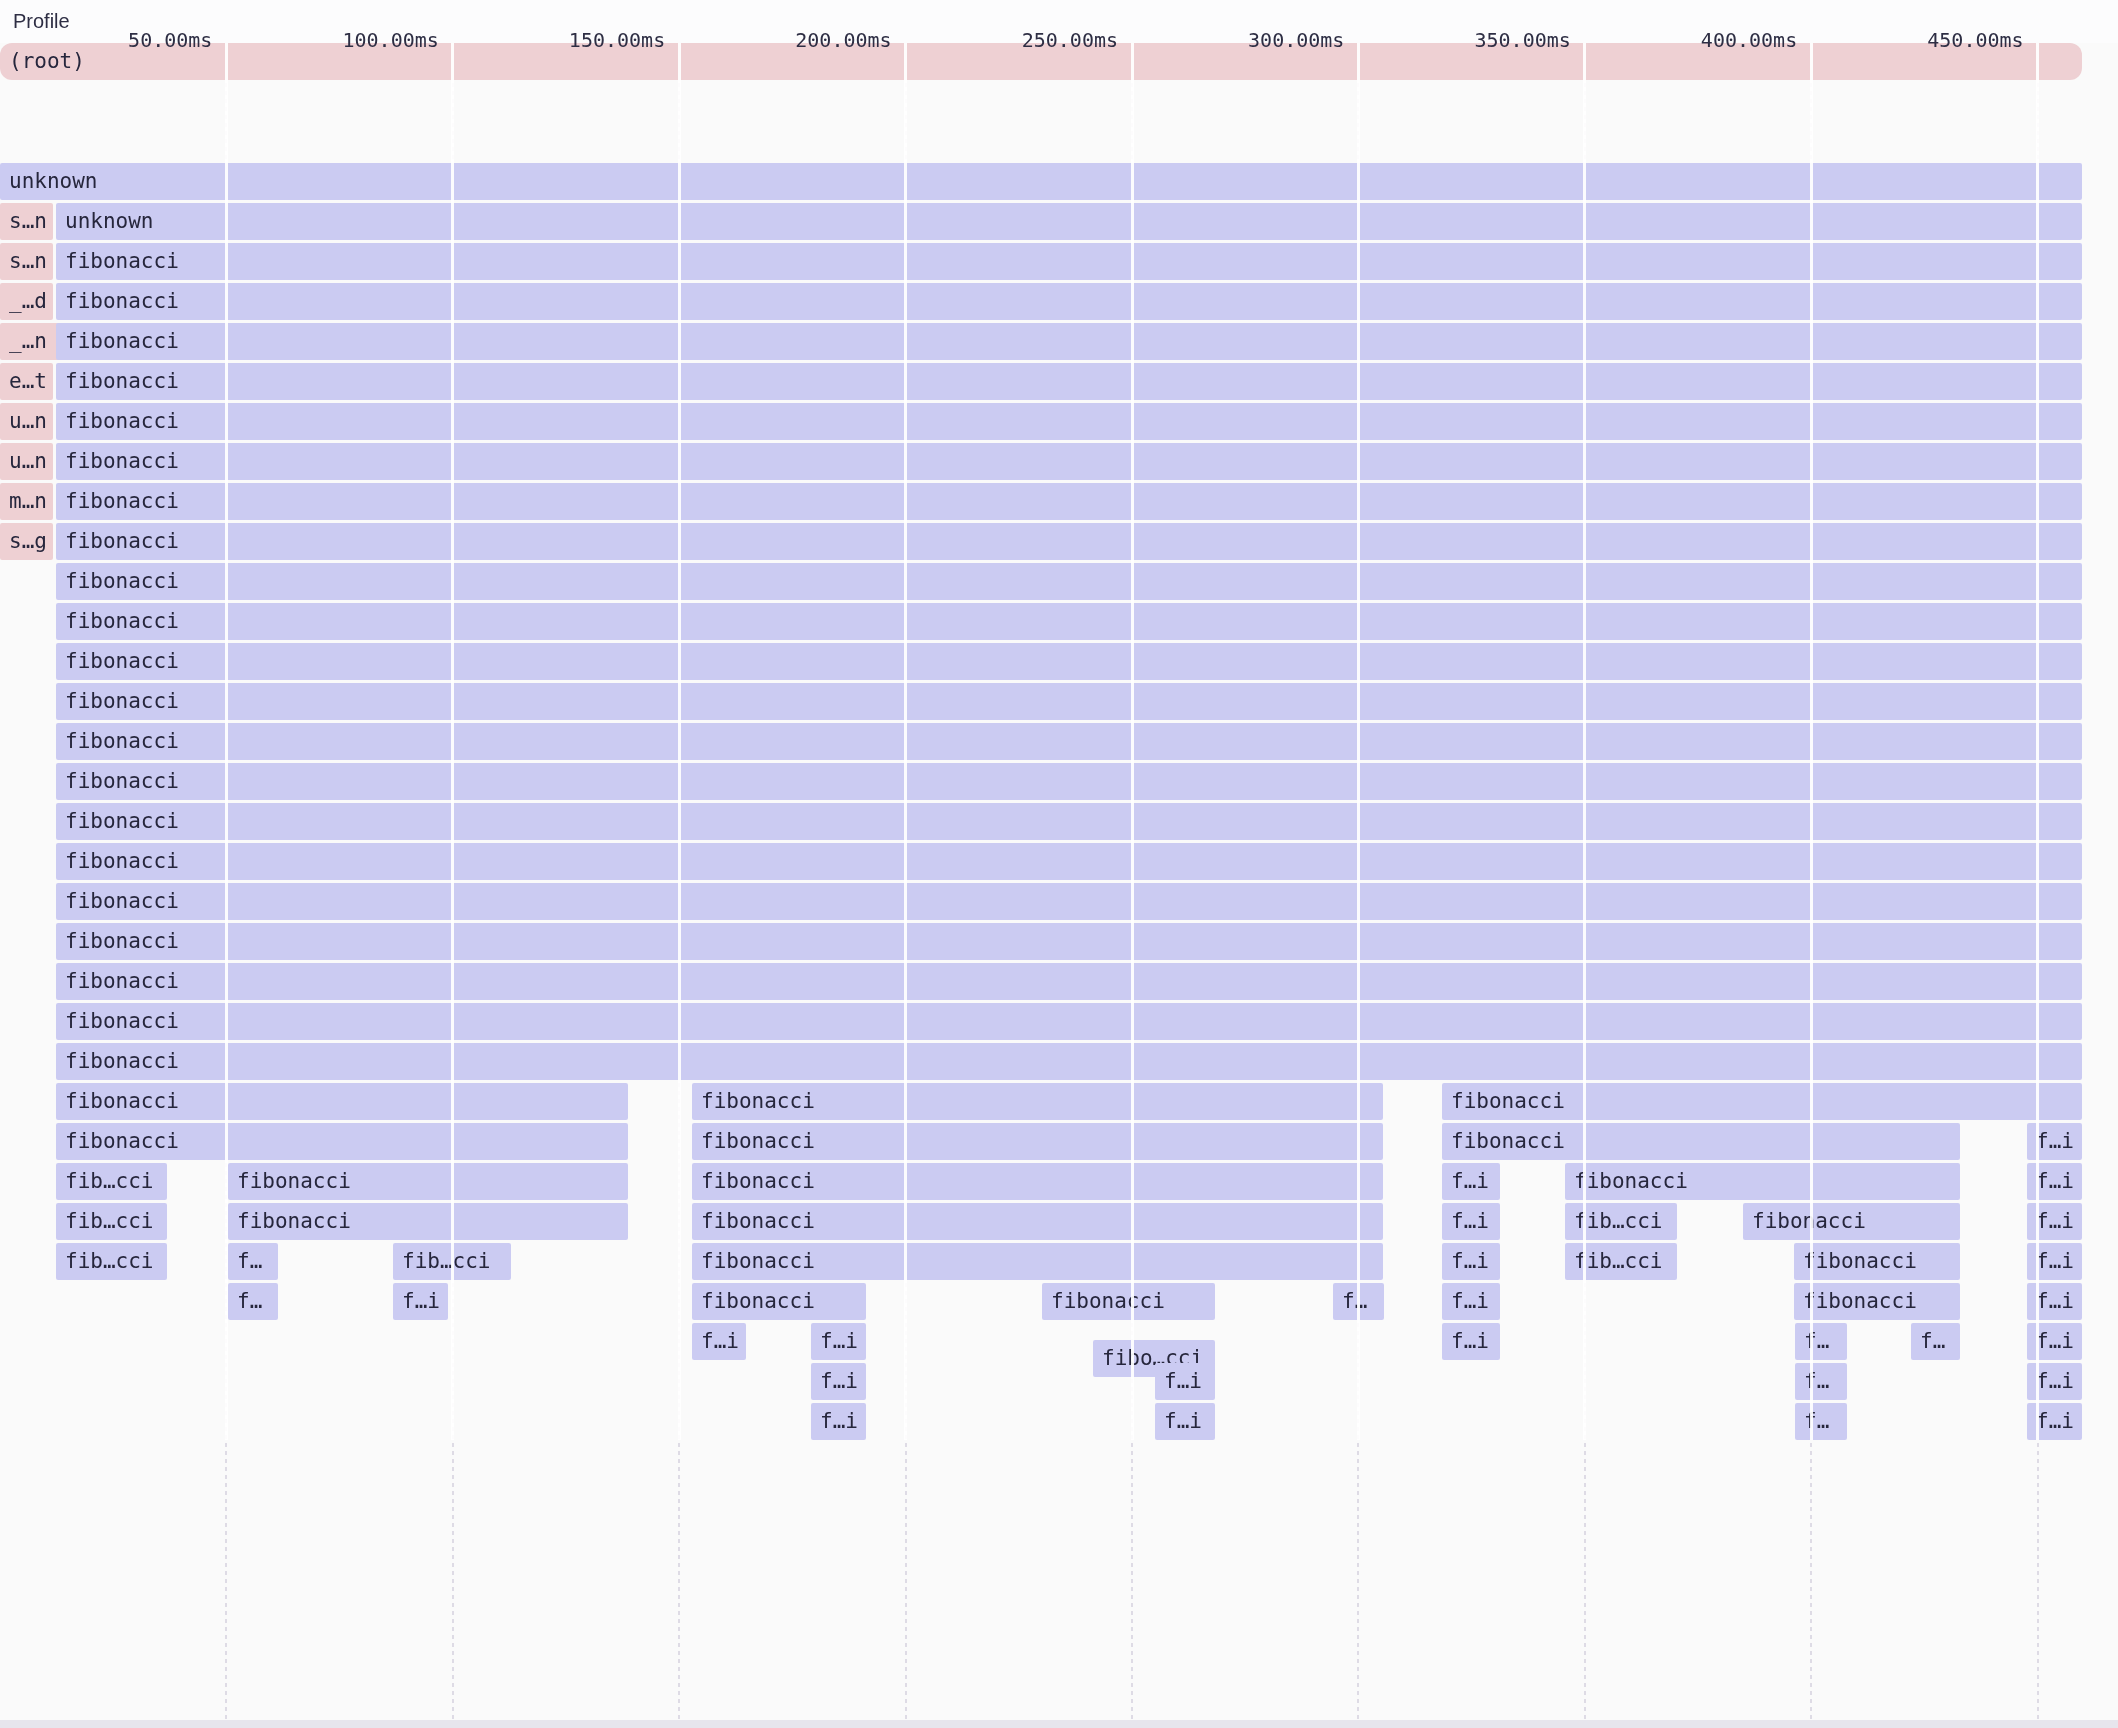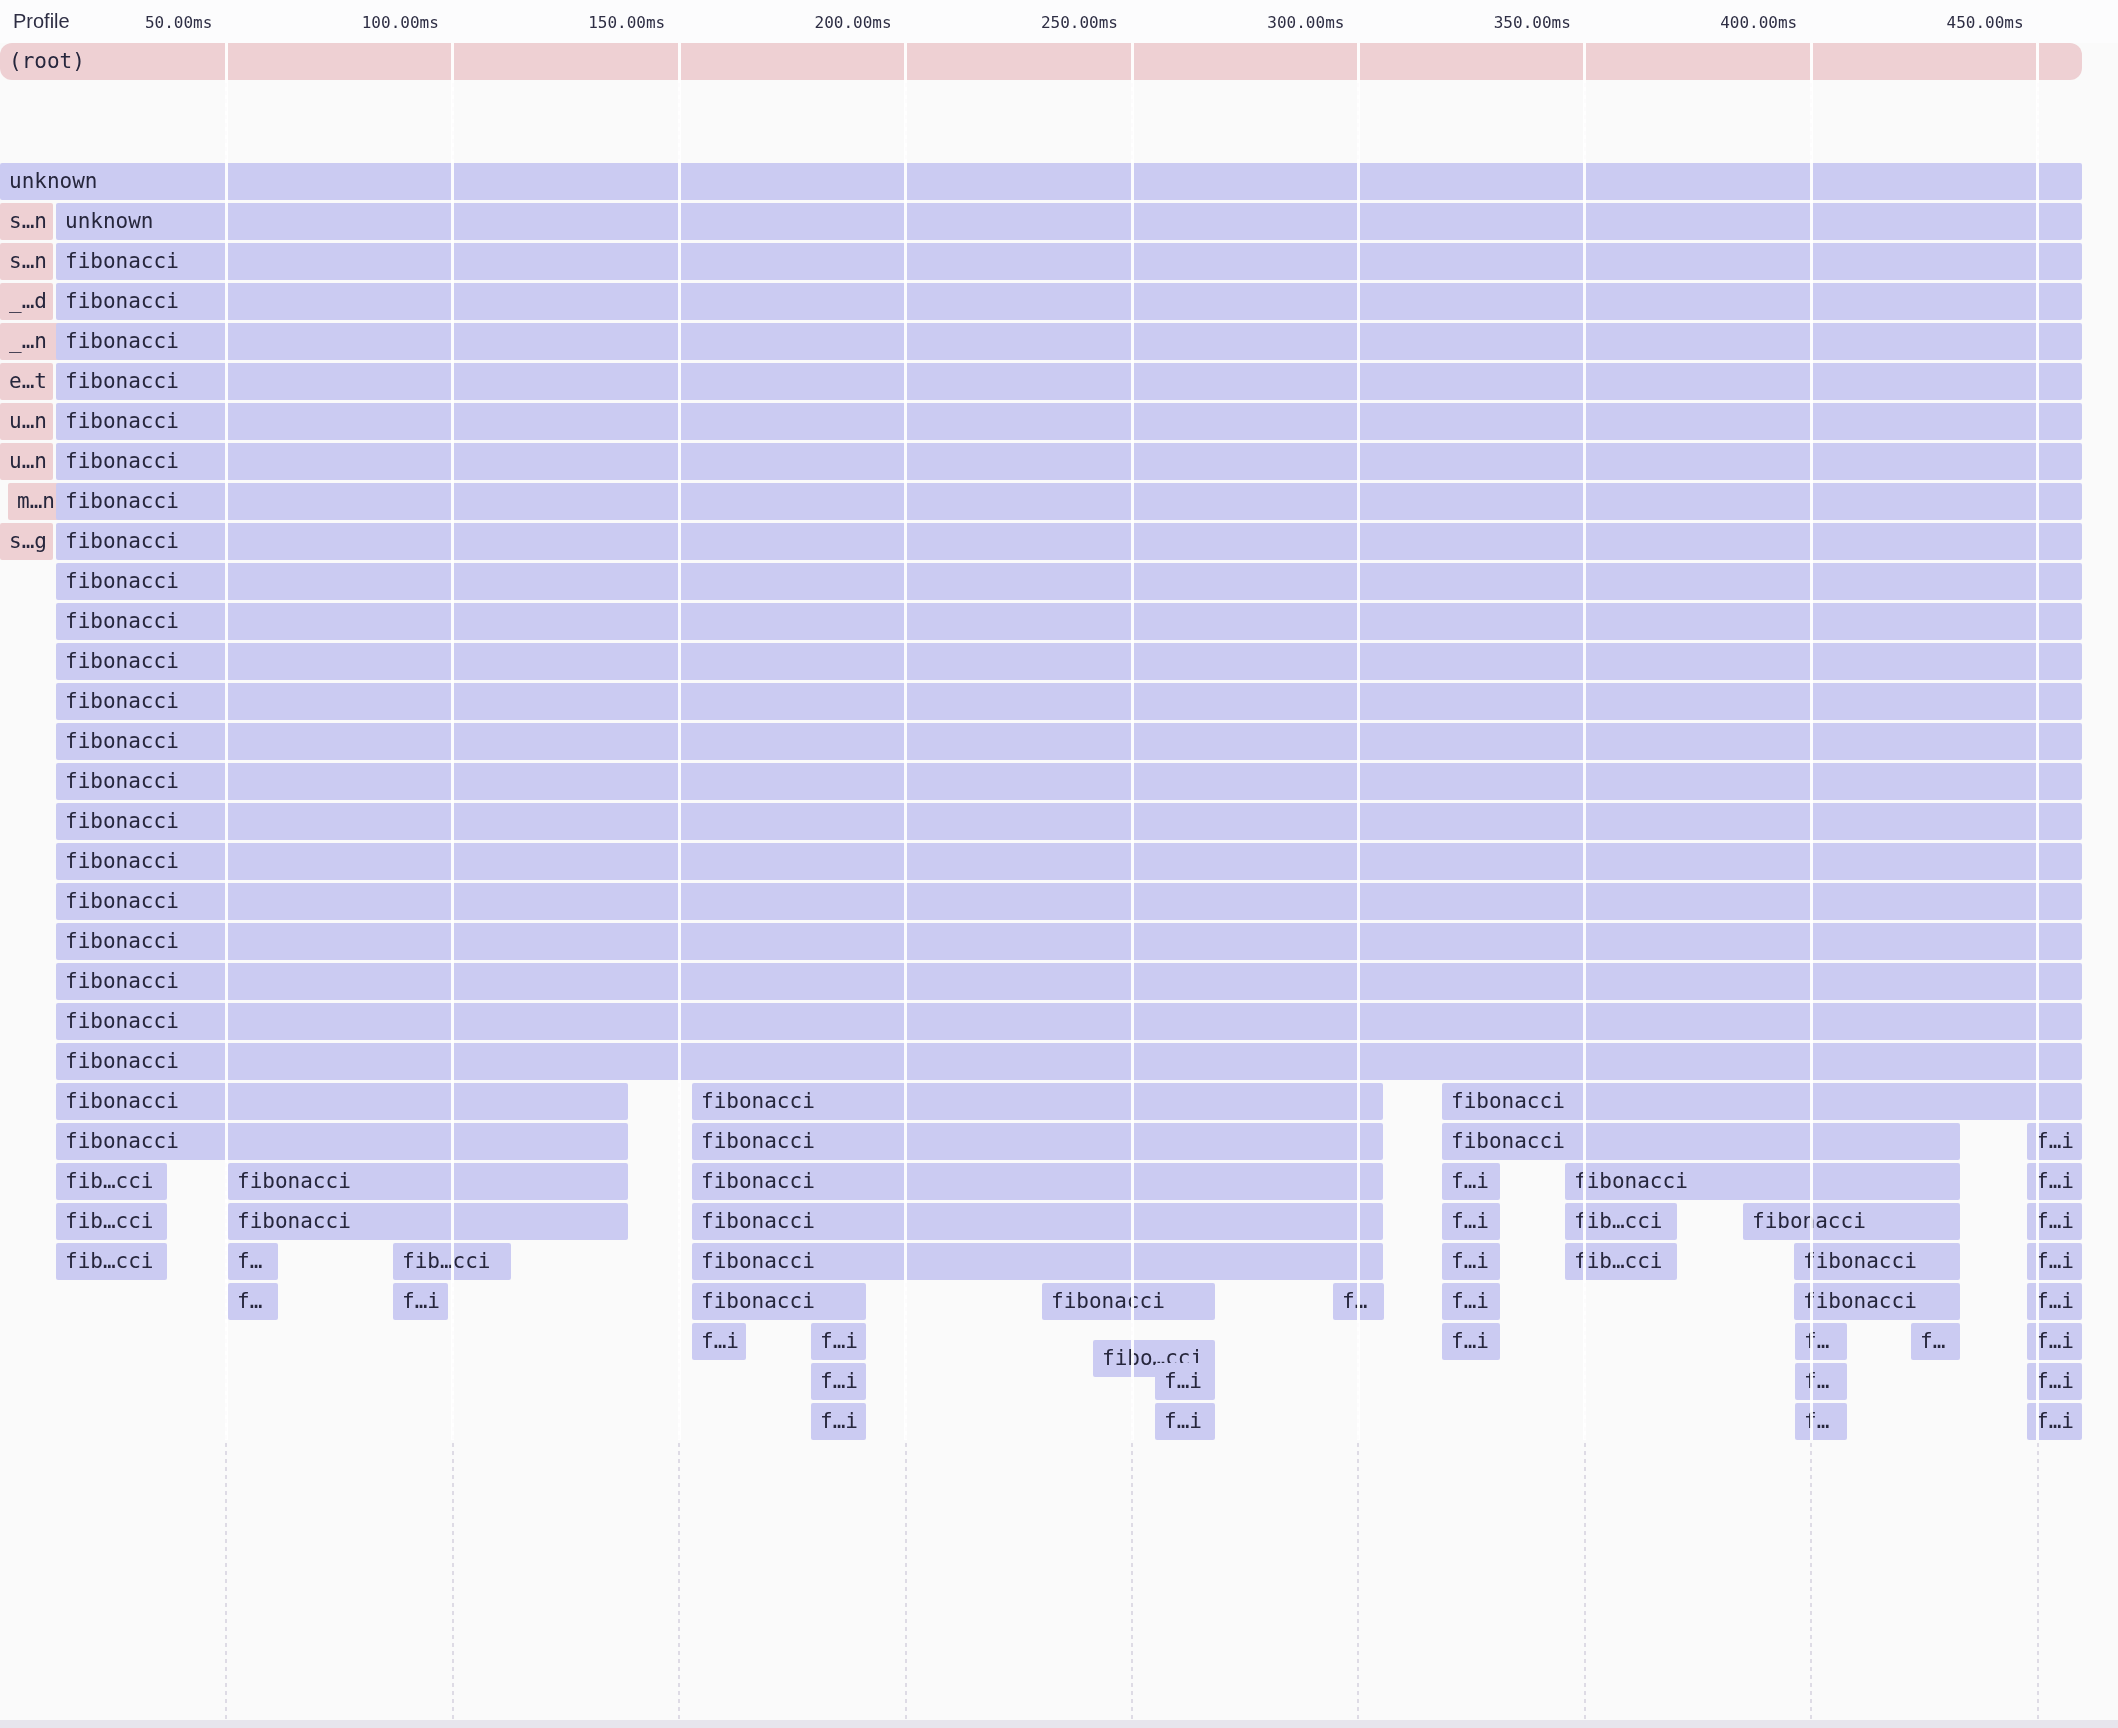--- a/index.html
+++ b/index.html
@@ -10,22 +10,22 @@
   }
   .header {
     position:absolute; top:0; left:0; width:2118px; height:43px;
     background:#fcfcfd; z-index:4;
   }
   .profile-label {
     position:absolute; left:13px; top:0; height:43px; line-height:43px;
     font-family:"Liberation Sans",sans-serif; font-size:20px; color:#2e2e44;
   }
   .tick-label {
-    position:absolute; top:0; height:43px; line-height:45px; width:146px;
-    text-align:right; font-size:16px; color:#2e2e44;
+    position:absolute; top:18px; height:43px; line-height:45px; width:146px;
+    text-align:right; font-size:20px; color:#2e2e44;
     font-family:"DejaVu Sans Mono",monospace;
   }
   .chart { position:absolute; top:0; left:0; width:2118px; height:1728px; }
   .grid-dash {
     position:absolute; top:43px; bottom:0; width:2px; z-index:0;
     background-image:repeating-linear-gradient(to bottom,#dedbe5 0 4px,rgba(0,0,0,0) 4px 8px);
   }
   .grid-over {
     position:absolute; top:43px; height:1397px; width:3px; z-index:2;
     background:rgba(255,255,255,0.92);
@@ -74,21 +74,21 @@
     <div class="bar pink" style="left: 0px; width: 53px; top: 283px; height: 37px;">_…d</div>
     <div class="bar purple" style="left: 56px; width: 2026px; top: 283px; height: 37px;">fibonacci</div>
     <div class="bar pink" style="left: 0px; width: 74px; top: 323px; height: 37px;">_…n</div>
     <div class="bar purple" style="left: 56px; width: 2026px; top: 323px; height: 37px;">fibonacci</div>
     <div class="bar pink" style="left: 0px; width: 53px; top: 363px; height: 37px;">e…t</div>
     <div class="bar purple" style="left: 56px; width: 2026px; top: 363px; height: 37px;">fibonacci</div>
     <div class="bar pink" style="left: 0px; width: 53px; top: 403px; height: 37px;">u…n</div>
     <div class="bar purple" style="left: 56px; width: 2026px; top: 403px; height: 37px;">fibonacci</div>
     <div class="bar pink" style="left: 0px; width: 53px; top: 443px; height: 37px;">u…n</div>
     <div class="bar purple" style="left: 56px; width: 2026px; top: 443px; height: 37px;">fibonacci</div>
-    <div class="bar pink" style="left: 8px; width: 53px; top: 483px; height: 37px;">m…n</div>
+    <div class="bar pink" style="left: 0px; width: 53px; top: 483px; height: 37px;">m…n</div>
     <div class="bar purple" style="left: 56px; width: 2026px; top: 483px; height: 37px;">fibonacci</div>
     <div class="bar pink" style="left: 0px; width: 53px; top: 523px; height: 37px;">s…g</div>
     <div class="bar purple" style="left: 56px; width: 2026px; top: 523px; height: 37px;">fibonacci</div>
     <div class="bar purple" style="left: 56px; width: 2026px; top: 563px; height: 37px;">fibonacci</div>
     <div class="bar purple" style="left: 56px; width: 2026px; top: 603px; height: 37px;">fibonacci</div>
     <div class="bar purple" style="left: 56px; width: 2026px; top: 643px; height: 37px;">fibonacci</div>
     <div class="bar purple" style="left: 56px; width: 2026px; top: 683px; height: 37px;">fibonacci</div>
     <div class="bar purple" style="left: 56px; width: 2026px; top: 723px; height: 37px;">fibonacci</div>
     <div class="bar purple" style="left: 56px; width: 2026px; top: 763px; height: 37px;">fibonacci</div>
     <div class="bar purple" style="left: 56px; width: 2026px; top: 803px; height: 37px;">fibonacci</div>

